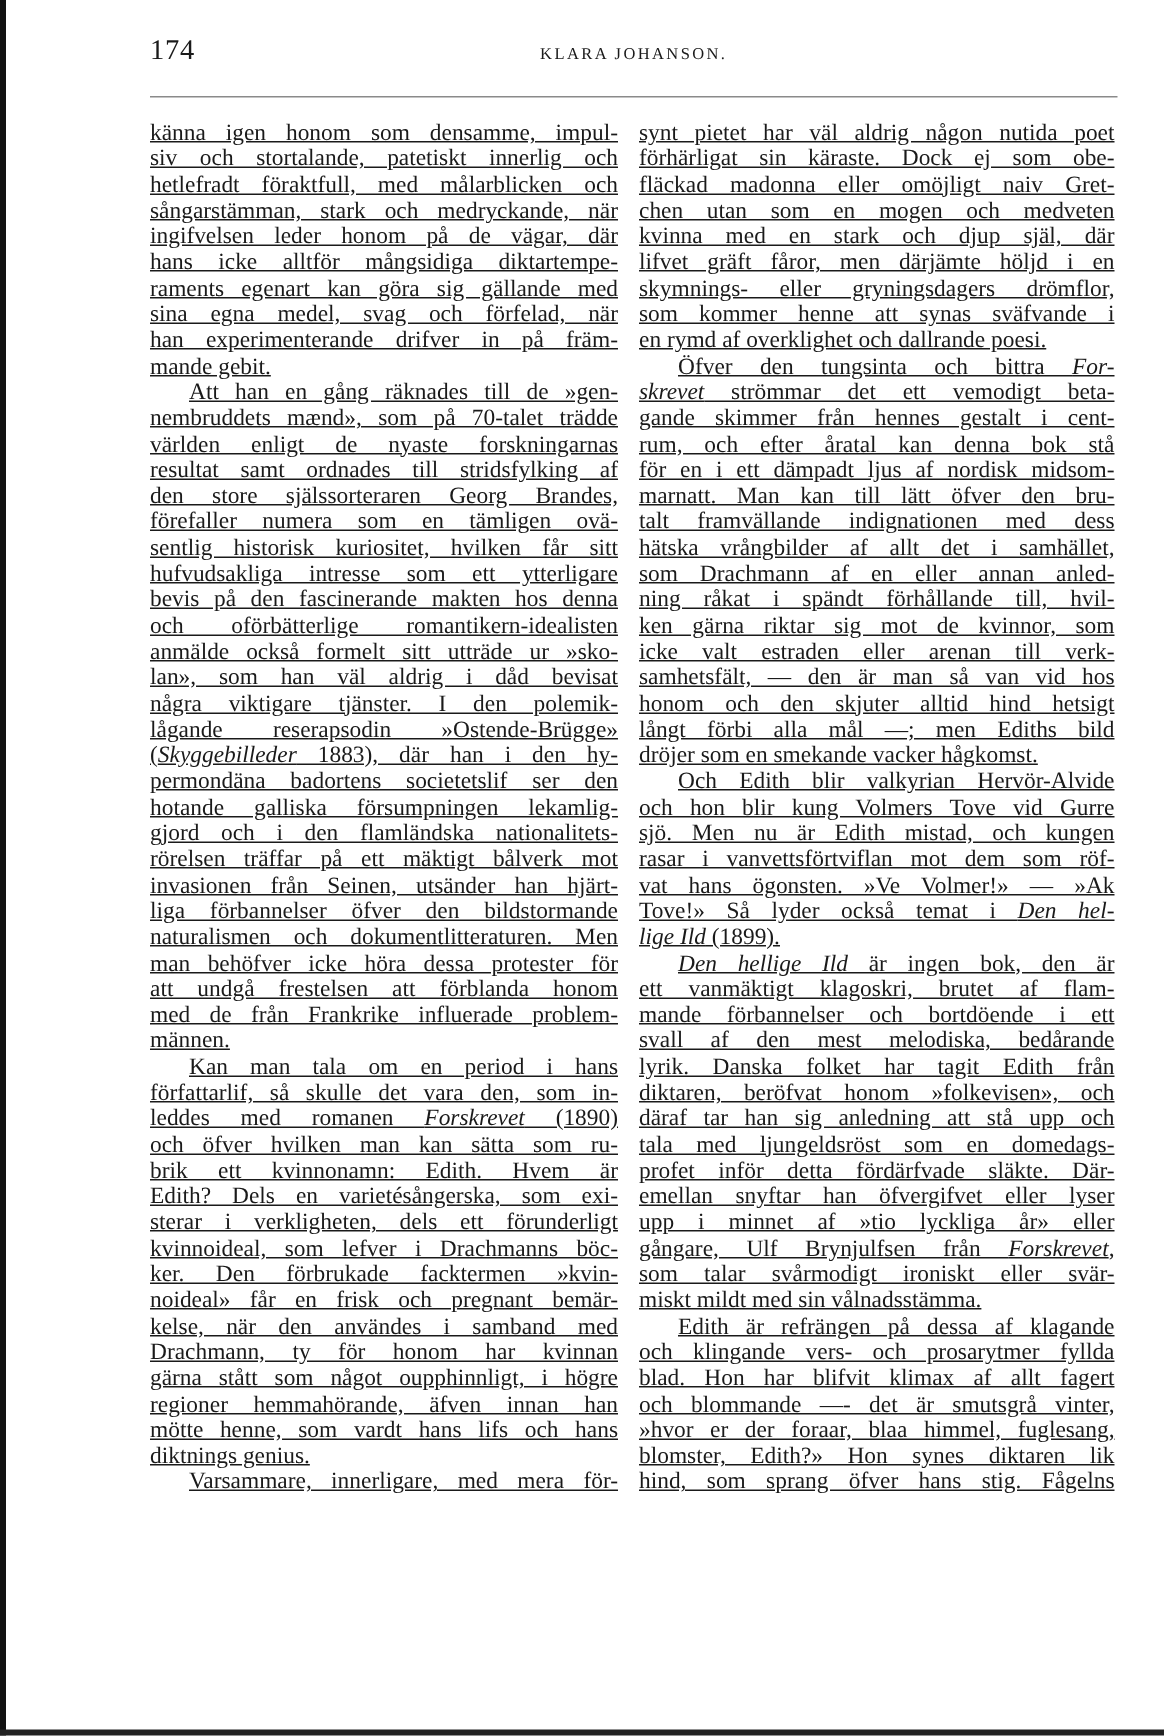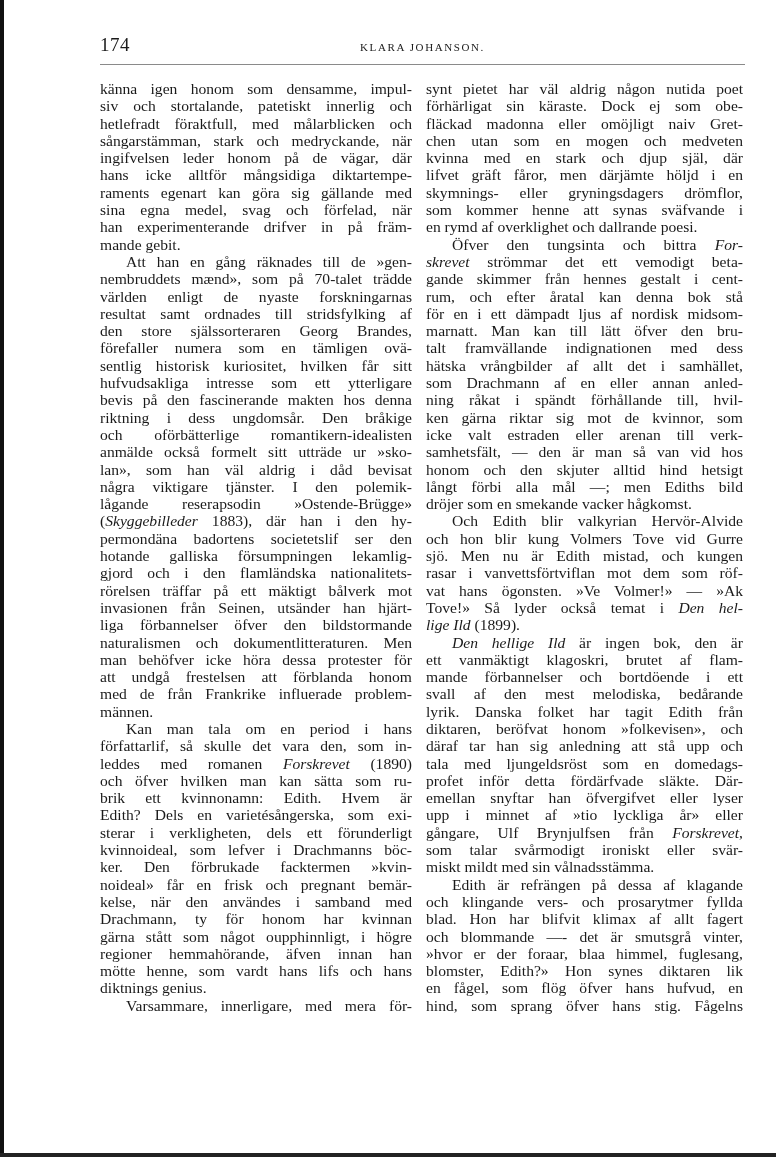--- a/index.html
+++ b/index.html
@@ -1,25 +1,25 @@
 <!DOCTYPE html>
 <html><head>
 <meta charset="utf-8">
 <style>
   html, body { margin: 0; padding: 0; background: #ffffff; }
   body { width: 776px; height: 1157px; position: relative; overflow: hidden;
          font-family: "Liberation Serif", "DejaVu Serif", serif; color: #1a1a1a; }
   .left-edge { position: absolute; left: 0; top: 0; width: 4px; height: 1157px; background: #111; }
   .bottom-edge { position: absolute; left: 0; top: 1153px; width: 776px; height: 4px; background: #222; }
-  .header { position: absolute; left: 100px; top: 32px; width: 645px; height: 30px; text-decoration: underline; }
+  .header { position: absolute; left: 100px; top: 21px; width: 645px; height: 30px; text-decoration: underline; }
   .page-number { position: absolute; left: 0; top: 2px; font-size: 19px; letter-spacing: 0.5px; }
   .running-head { position: absolute; left: 0; width: 645px; top: 9px; text-align: center;
                   font-size: 11px; letter-spacing: 1.6px; }
   .rule { position: absolute; left: 100px; top: 64px; width: 645px; height: 1px; background: #8a8a8a; }
-  .col { position: absolute; top: 80px; font-size: 15.6px; line-height: 17.3px; }
+  .col { position: absolute; top: 80px; font-size: 15.6px; line-height: 17.3px; text-decoration: underline; }
   .col-left { left: 100px; width: 312px; }
   .col-right { left: 426px; width: 317px; }
   .line { display: block; white-space: nowrap; text-align: justify; text-align-last: justify; height: 17.3px; }
   .line.last { text-align-last: left; }
   .line.indent { padding-left: 26px; }
   em { font-style: italic; }
 </style>
 </head>
 <body>
 
@@ -45,21 +45,20 @@
     <span class="line last">mande gebit.</span>
     <span class="line indent">Att han en gång räknades till de »gen-</span>
     <span class="line">nembruddets mænd», som på 70-talet trädde</span>
     <span class="line">världen enligt de nyaste forskningarnas</span>
     <span class="line">resultat samt ordnades till stridsfylking af</span>
     <span class="line">den store själssorteraren Georg Brandes,</span>
     <span class="line">förefaller numera som en tämligen ovä-</span>
     <span class="line">sentlig historisk kuriositet, hvilken får sitt</span>
     <span class="line">hufvudsakliga intresse som ett ytterligare</span>
     <span class="line">bevis på den fascinerande makten hos denna</span>
-    <span class="line">riktning i dess ungdomsår. Den bråkige</span>
     <span class="line">och oförbätterlige romantikern-idealisten</span>
     <span class="line">anmälde också formelt sitt utträde ur »sko-</span>
     <span class="line">lan», som han väl aldrig i dåd bevisat</span>
     <span class="line">några viktigare tjänster. I den polemik-</span>
     <span class="line">lågande reserapsodin »Ostende-Brügge»</span>
     <span class="line">(<em>Skyggebilleder</em> 1883), där han i den hy-</span>
     <span class="line">permondäna badortens societetslif ser den</span>
     <span class="line">hotande galliska försumpningen lekamlig-</span>
     <span class="line">gjord och i den flamländska nationalitets-</span>
     <span class="line">rörelsen träffar på ett mäktigt bålverk mot</span>
@@ -134,15 +133,14 @@
     <span class="line">upp i minnet af »tio lyckliga år» eller</span>
     <span class="line">gångare, Ulf Brynjulfsen från <em>Forskrevet</em>,</span>
     <span class="line">som talar svårmodigt ironiskt eller svär-</span>
     <span class="line last">miskt mildt med sin vålnadsstämma.</span>
     <span class="line indent">Edith är refrängen på dessa af klagande</span>
     <span class="line">och klingande vers- och prosarytmer fyllda</span>
     <span class="line">blad. Hon har blifvit klimax af allt fagert</span>
     <span class="line">och blommande —- det är smutsgrå vinter,</span>
     <span class="line">»hvor er der foraar, blaa himmel, fuglesang,</span>
     <span class="line">blomster, Edith?» Hon synes diktaren lik</span>
-    <span class="line">en fågel, som flög öfver hans hufvud, en</span>
     <span class="line">hind, som sprang öfver hans stig. Fågelns</span>
   </div>
 
 </body></html>

